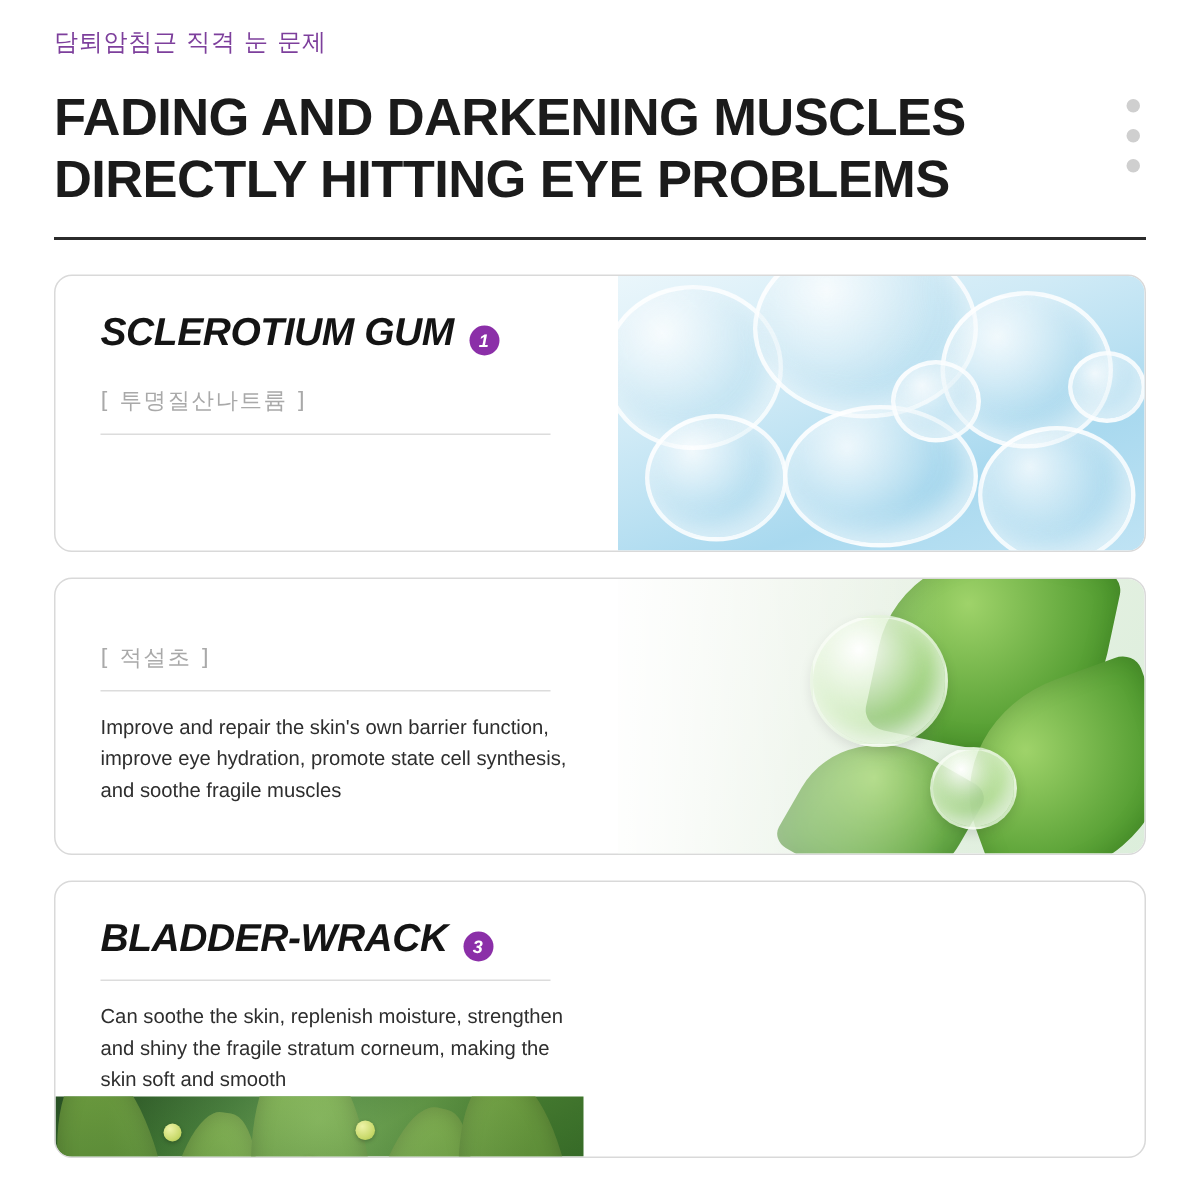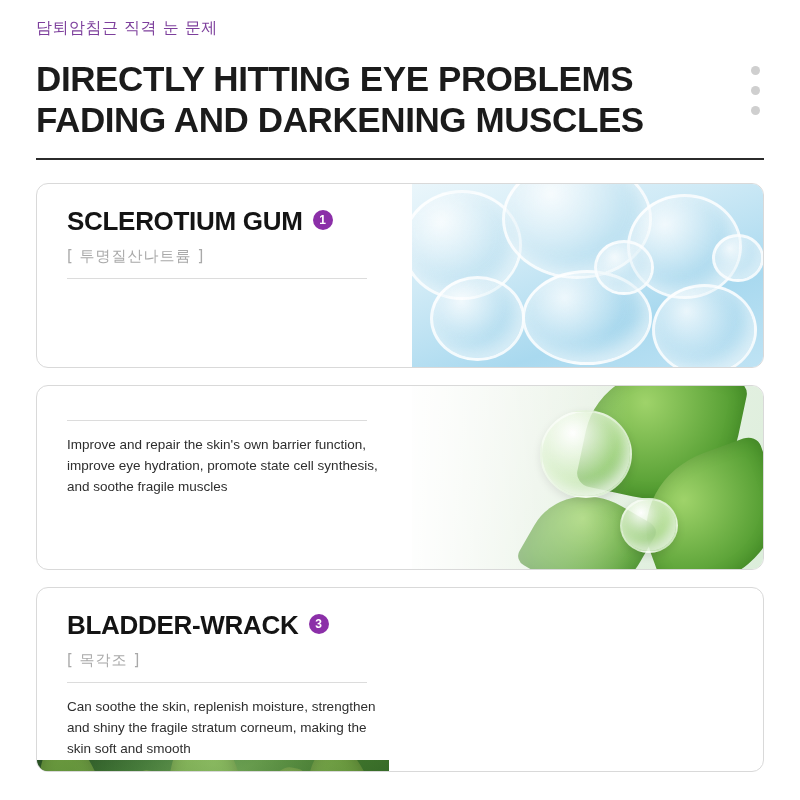--- a/index.html
+++ b/index.html
@@ -75,22 +75,23 @@
   #card-2 { top: 385px; }
   #card-3 { top: 587px; flex-direction: column; }
 
   .card-text {
     width: 375px;
     padding: 22px 24px 0 30px;
     position: relative;
   }
   .title-row {
     display: flex;
-    align-items: flex-start;
+    align-items: flex-end;
     gap: 10px;
+    font-style: italic;
   }
   .card-title {
     font-size: 26px;
     font-weight: bold;
     color: #141414;
     letter-spacing: -0.3px;
     white-space: nowrap;
   }
   .badge {
     width: 20px; height: 20px;
@@ -99,21 +100,21 @@
     color: #fff;
     font-size: 12px;
     font-weight: bold;
     display: flex;
     align-items: center;
     justify-content: center;
     flex: 0 0 auto;
     margin-top: 4px;
   }
   .card-kr {
-    margin-top: 10px;
+    margin-top: 21px;
     font-size: 15px;
     color: #a9a9a9;
     font-family: "DejaVu Sans", sans-serif;
     letter-spacing: 1px;
   }
   .divider {
     margin-top: 12px;
     width: 300px;
     height: 1px;
     background: #dcdcdc;
@@ -208,22 +209,22 @@
   }
 </style>
 </head>
 <body>
 
 <div class="page">
 
   <div class="kr-eyebrow">담퇴암침근 직격 눈 문제</div>
 
   <div class="headline">
+    <span class="line">FADING AND DARKENING MUSCLES</span>
     <span class="line">DIRECTLY HITTING EYE PROBLEMS</span>
-    <span class="line">FADING AND DARKENING MUSCLES</span>
   </div>
 
   <div class="dots">
     <span class="dot"></span>
     <span class="dot"></span>
     <span class="dot"></span>
   </div>
 
   <div class="hr"></div>
 
@@ -243,40 +244,40 @@
       <span class="bub b4"></span>
       <span class="bub b5"></span>
       <span class="bub b6"></span>
       <span class="bub b7"></span>
       <span class="bub b8"></span>
     </div>
   </div>
 
   <div class="card" id="card-2">
     <div class="card-text">
+      <div class="card-kr">[ 적설초 ]</div>
       <div class="divider"></div>
       <div class="card-desc">Improve and repair the skin's own barrier function, improve eye hydration, promote state cell synthesis, and soothe fragile muscles</div>
     </div>
     <div class="card-img img-leaf">
       <span class="leaf l1"></span>
       <span class="leaf l2"></span>
       <span class="leaf l3"></span>
       <span class="drop d1"></span>
       <span class="drop d2"></span>
       <span class="haze"></span>
     </div>
   </div>
 
   <div class="card" id="card-3">
     <div class="card-text">
       <div class="title-row">
         <span class="card-title">BLADDER-WRACK</span>
         <span class="badge">3</span>
       </div>
-      <div class="card-kr">[ 목각조 ]</div>
       <div class="divider"></div>
       <div class="card-desc">Can soothe the skin, replenish moisture, strengthen and shiny the fragile stratum corneum, making the skin soft and smooth</div>
     </div>
     <div class="card-img img-weed">
       <span class="frond f1"></span>
       <span class="frond f2"></span>
       <span class="frond f3"></span>
       <span class="frond f4"></span>
       <span class="frond f5"></span>
       <span class="veil"></span>

